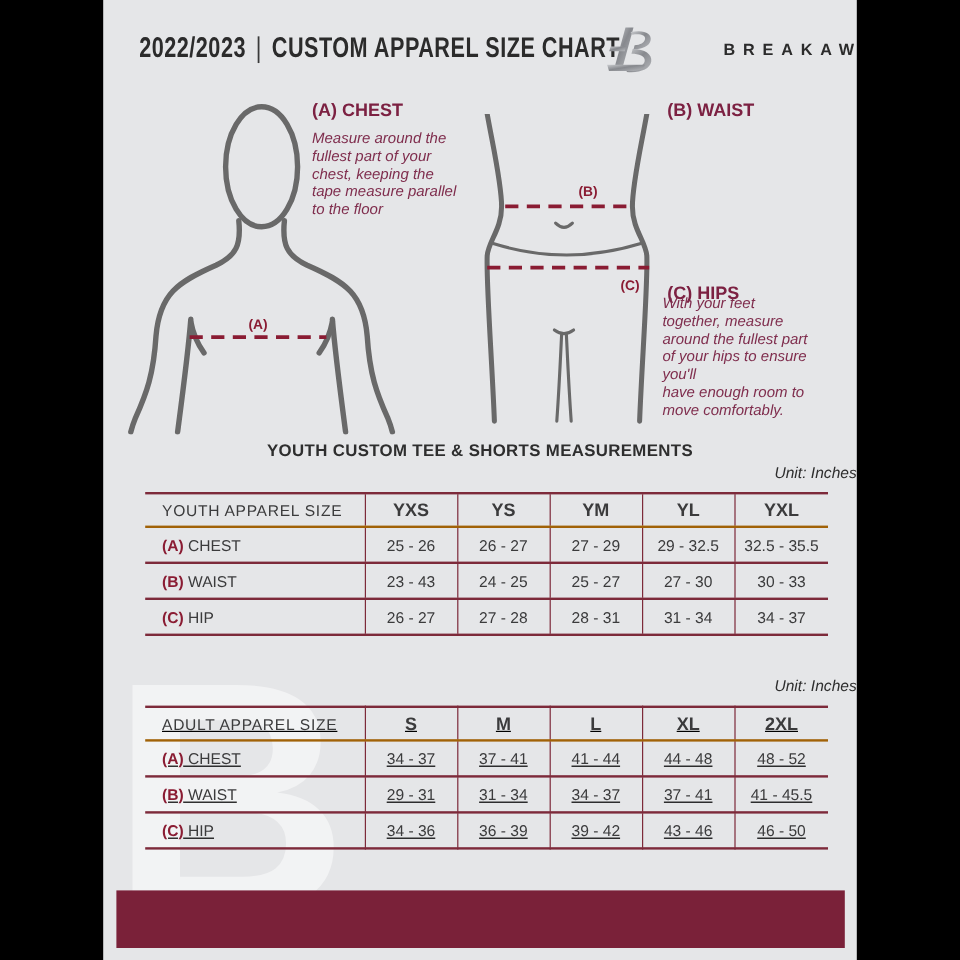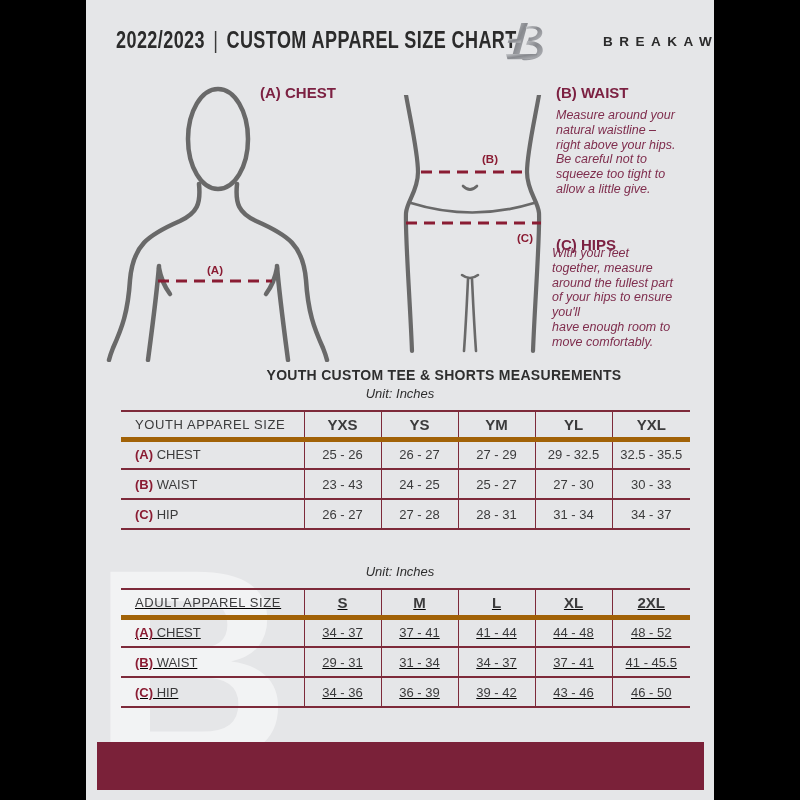--- a/index.html
+++ b/index.html
@@ -19,28 +19,28 @@
 
   
   .guide-h{position:absolute;font-size:15px;font-weight:bold;color:#7c2142;white-space:nowrap;}
   .guide-p{position:absolute;font-size:12.5px;line-height:1.18;font-style:italic;color:#7f2d4d;
            white-space:pre-line;}
   .fig{position:absolute;}
 
   
   .tbl-title{position:absolute;width:628px;text-align:center;font-size:14px;font-weight:bold;
              color:#2e2e2e;letter-spacing:.3px;}
-  .tbl-unit{position:absolute;width:628px;text-align:center;font-size:13px;font-style:italic;
+  .tbl-unit{position:absolute;width:628px;text-align:right;font-size:13px;font-style:italic;
             color:#2e2e2e;}
   .tbl-wrap{position:absolute;left:35px;width:569px;z-index:2;}
   table.size-table{width:569px;border-collapse:collapse;table-layout:fixed;}
   table.size-table td{font-size:13px;color:#3b3b3c;text-align:center;padding:0;
                       border-left:1.5px solid #7d2a3a;}
   table.size-table td.rowlabel{text-align:left;padding-left:14px;border-left:none;}
-  table.size-table thead tr{border-top:2px solid #7d2a3a;border-bottom:5px solid #a16207;height:28px;}
+  table.size-table thead tr{border-top:2px solid #7d2a3a;border-bottom:2px solid #a16207;height:28px;}
   table.size-table tbody tr{border-bottom:2px solid #7d2a3a;height:30px;}
   table.size-table thead td{font-weight:bold;font-size:15px;}
   table.size-table thead td.rowlabel{font-weight:normal;font-size:13px;letter-spacing:.6px;}
   .pfx{color:#8a1c33;font-weight:bold;}
 
   
   .watermark{position:absolute;left:6px;top:528px;font-size:275px;font-weight:bold;
              color:rgba(255,255,255,.5);line-height:1;z-index:1;user-select:none;}
   .footer-bar{position:absolute;left:11px;top:742px;width:607px;height:48px;background:#7a2139;z-index:2;}
 
@@ -100,41 +100,40 @@
         <path d="M 70 184 C 69 205, 68 228, 66 256"></path>
         <path d="M 74 184 C 75 205, 76 228, 78 256"></path>
       </g>
       <line x1="23" y1="77" x2="131" y2="77" stroke="#8a1c33" stroke-width="3.2" stroke-dasharray="11 7"></line>
       <line x1="8" y1="128" x2="143" y2="128" stroke="#8a1c33" stroke-width="3.2" stroke-dasharray="11 7"></line>
       <text x="92" y="68" text-anchor="middle" font-size="11.5" font-weight="bold" fill="#8a1c33">(B)</text>
       <text x="127" y="147" text-anchor="middle" font-size="11.5" font-weight="bold" fill="#8a1c33">(C)</text>
     </svg>
 
     <div class="guide-h" style="left:174px;top:84px;">(A) CHEST</div>
+    <div class="guide-p" style="left:174px;top:108px;width:150px;">Measure around the
+fullest part of your
+chest, keeping the
+tape measure parallel
+to the floor</div>
 
     <div class="guide-h" style="left:470px;top:84px;">(B) WAIST</div>
-    <div class="guide-p" style="left:470px;top:108px;width:158px;">Measure around your
-natural waistline –
-right above your hips.
-Be careful not to
-squeeze too tight to
-allow a little give.</div>
 
     <div class="guide-h" style="left:470px;top:236px;">(C) HIPS</div>
     <div class="guide-p" style="left:466px;top:246px;width:160px;">With your feet
 together, measure
 around the fullest part
 of your hips to ensure
 you'll
 have enough room to
 move comfortably.</div>
 
     <div class="watermark">B</div>
 
-    <div class="tbl-title" style="top:367px;padding-left:44px;">YOUTH CUSTOM TEE &amp; SHORTS MEASUREMENTS</div>
+    <div class="tbl-title" style="top:367px;">YOUTH CUSTOM TEE &amp; SHORTS MEASUREMENTS</div>
     <div class="tbl-unit" style="top:386px;">Unit: Inches</div>
     <div class="tbl-wrap" style="top:410px;">
       <table class="size-table">
           <colgroup>
             <col style="width: 183px;">
             <col style="width: 77px;">
             <col style="width: 77px;">
             <col style="width: 77px;">
             <col style="width: 77px;">
             <col style="width: 78px;">

